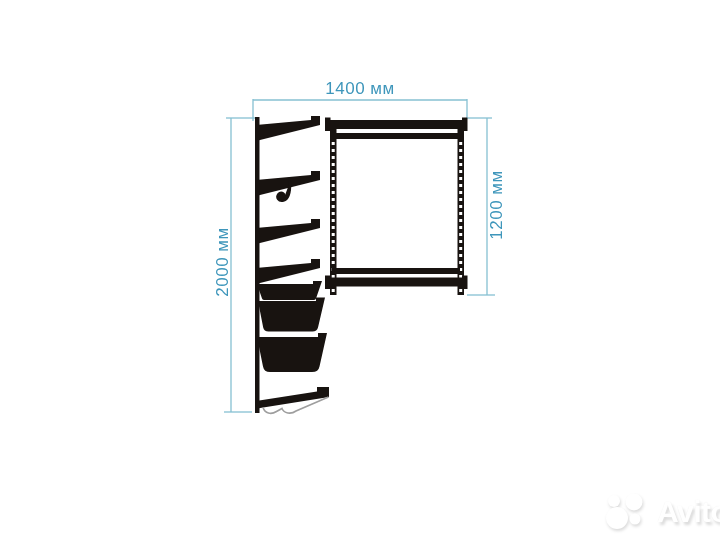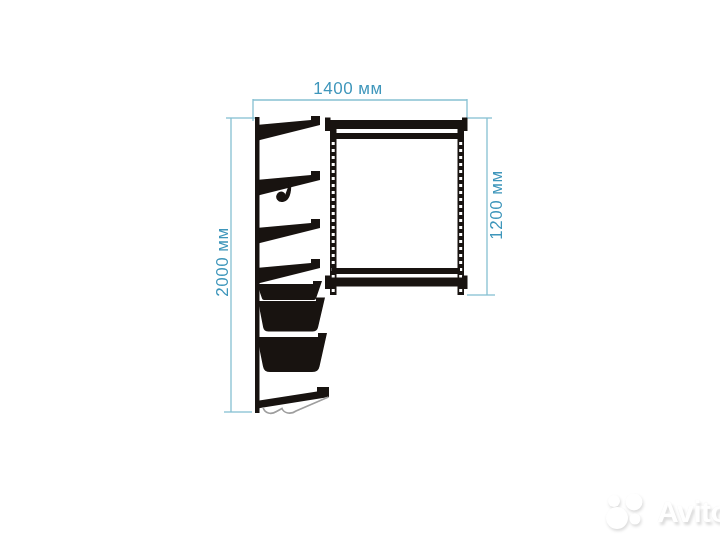--- a/index.html
+++ b/index.html
@@ -33,21 +33,21 @@
   .wire{stroke:var(--wire);stroke-width:1.6;fill:none;}
   .dim-label{
     position:absolute;
     color:var(--dim-text);
     font-size:17px;
     letter-spacing:0.5px;
     text-align:center;
     white-space:nowrap;
     line-height:18px;
   }
-  .dim-width{left:268px;top:80px;width:160px;}
+  .dim-width{left:280px;top:80px;width:160px;}
   .dim-left{left:163px;top:253px;width:120px;transform:rotate(-90deg);}
   .dim-right{left:437px;top:196px;width:120px;transform:rotate(-90deg);}
   .watermark{
     position:absolute;
     left:604px;top:492px;
     display:flex;
     align-items:center;
     gap:5px;
   }
   .wm-logo{

